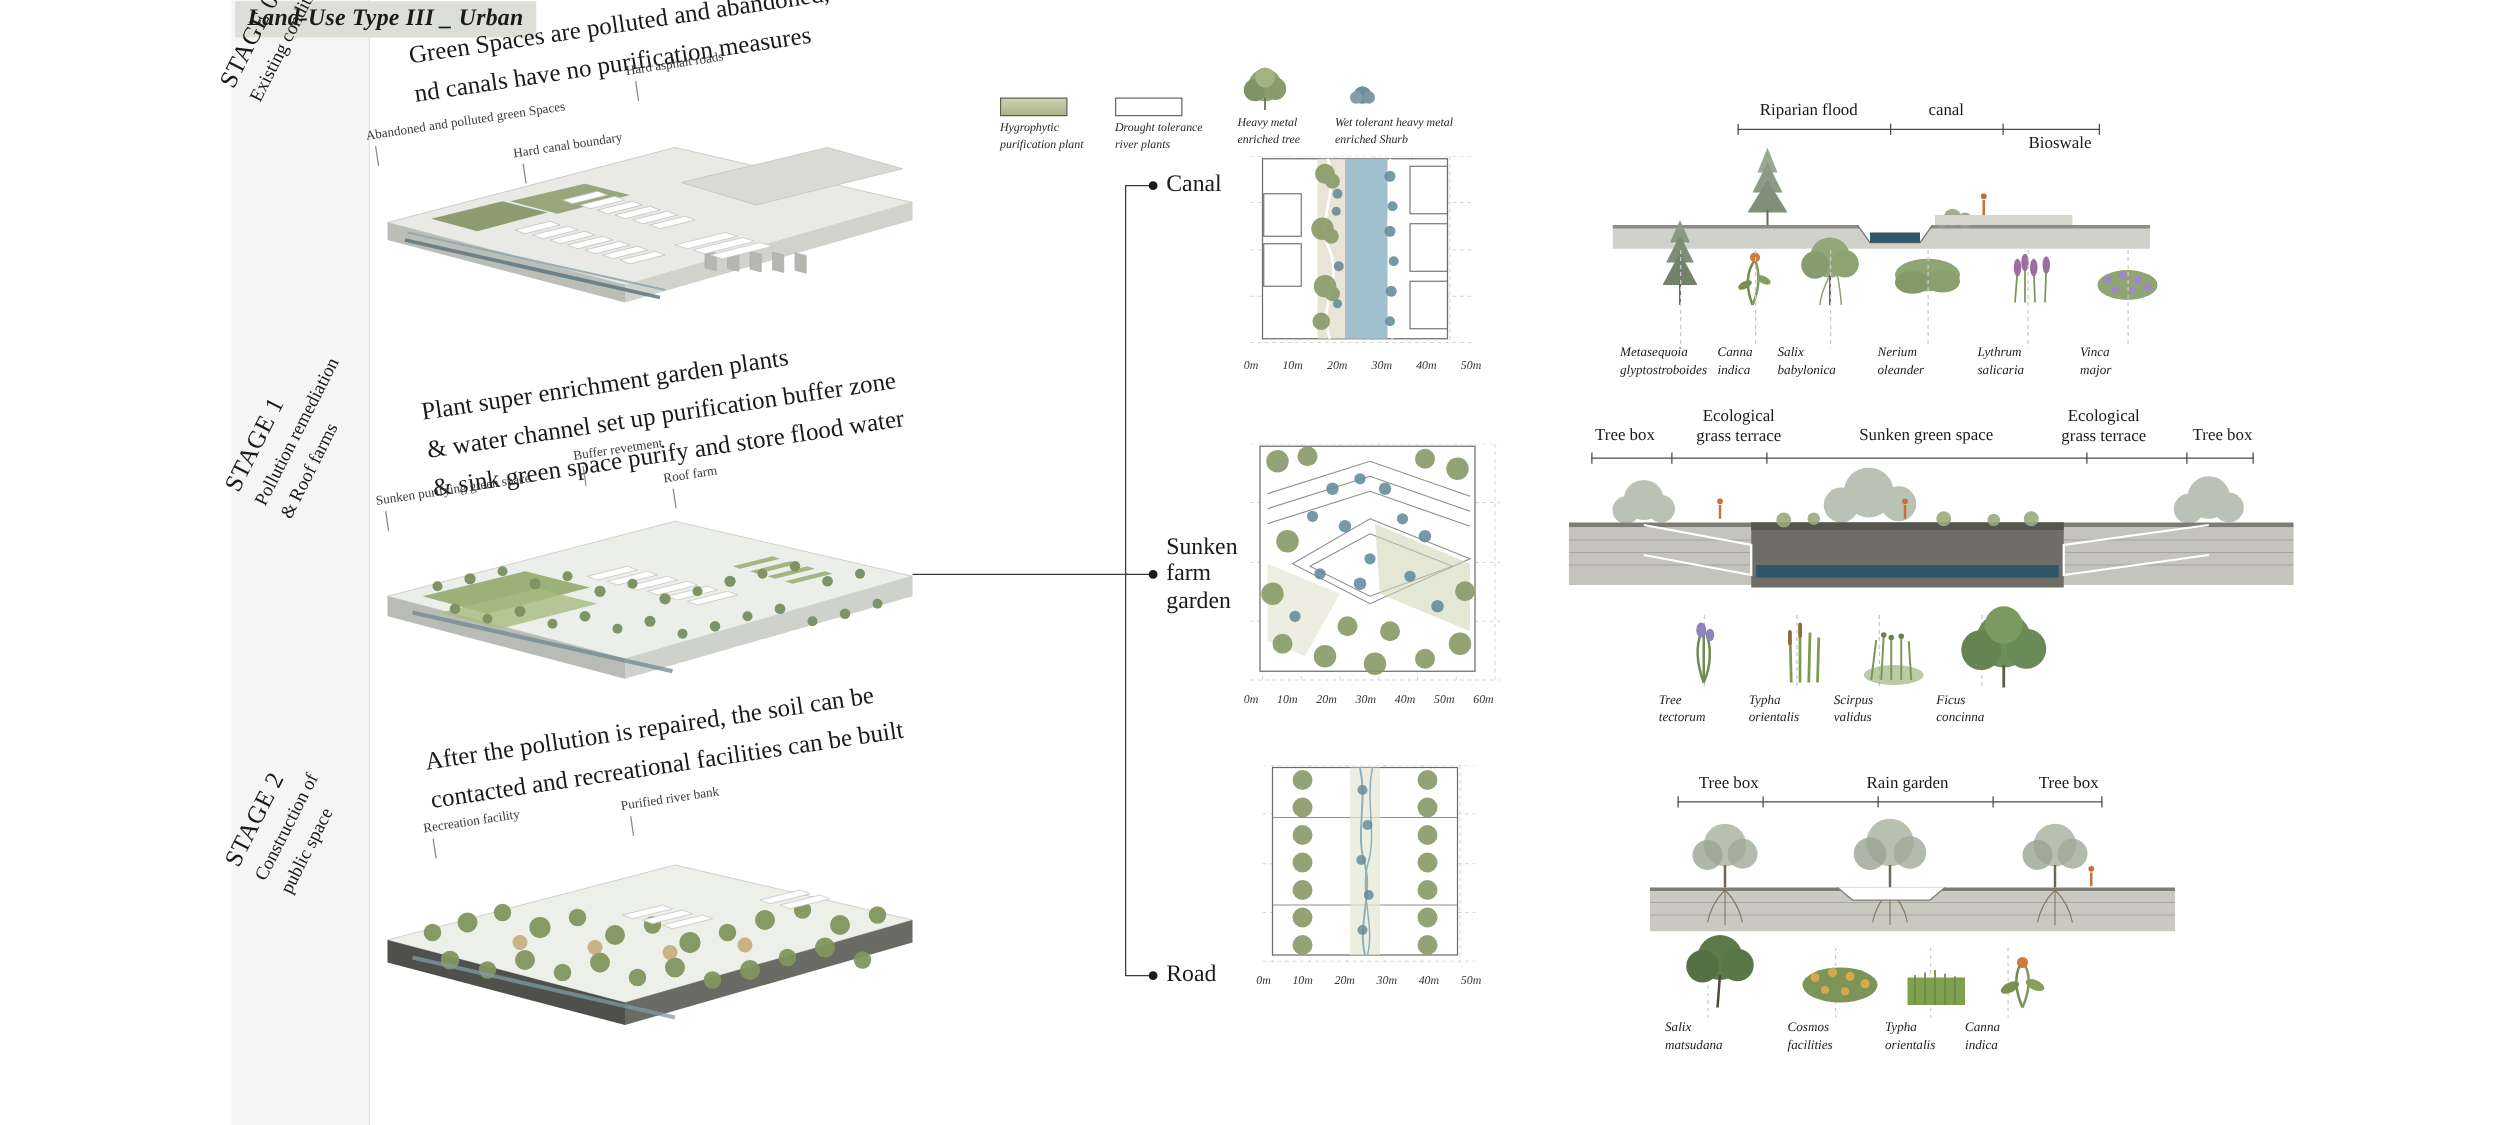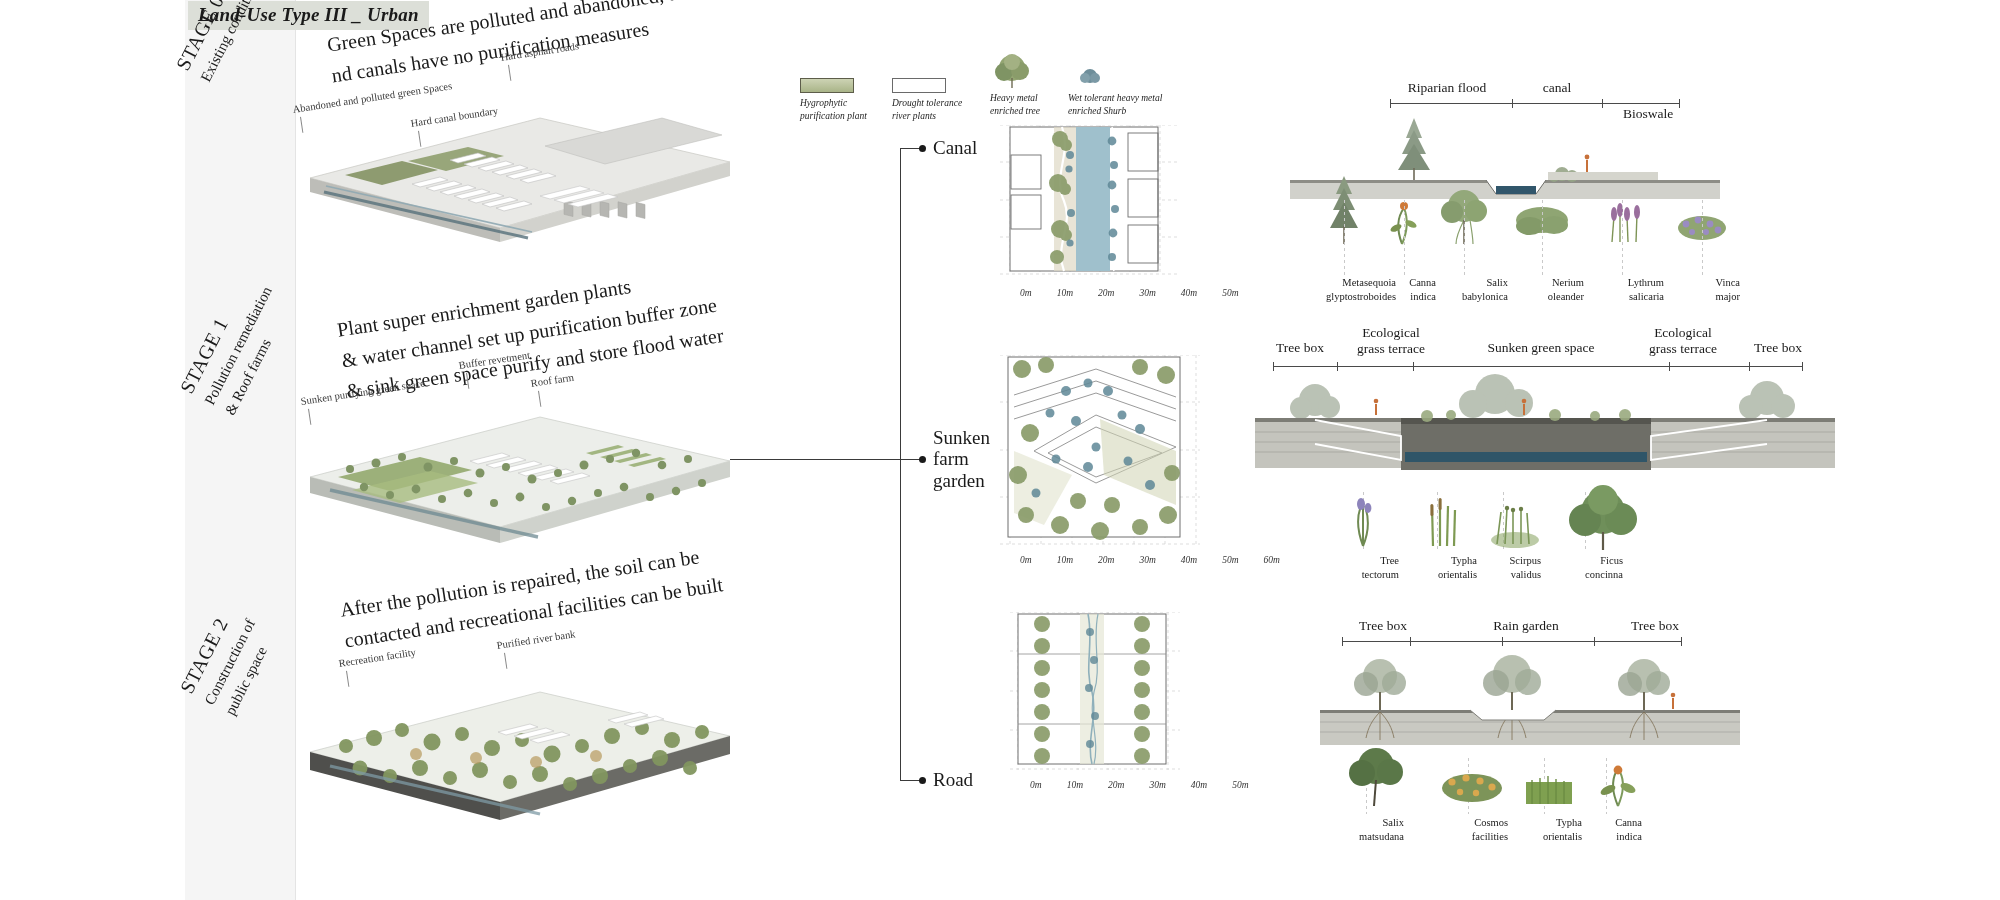--- a/index.html
+++ b/index.html
@@ -47,28 +47,28 @@
   .conn{position:absolute;left:900px;top:130px;width:60px;height:650px;}
   .conn .vert{position:absolute;left:0;top:18px;width:1px;height:632px;background:#3a3a3a;}
   .conn .arm{position:absolute;left:0;width:22px;height:1px;background:#3a3a3a;}
   .dot{position:absolute;width:7px;height:7px;border-radius:50%;background:#1a1a1a;}
   .conn-lbl{position:absolute;font-size:19px;line-height:1.12;white-space:nowrap;}
   .longline{position:absolute;left:730px;top:459px;width:172px;height:1px;background:#3a3a3a;}
 
   
   .plan{position:absolute;}
   .scale{position:absolute;display:flex;font-size:9.5px;font-style:italic;color:#333;}
-  .scale span{display:block;margin-left:25px;}
+  .scale span{display:block;}
 
   
   .sect{position:absolute;}
   .dimline{position:absolute;height:1px;background:#4a4a4a;}
   .tick{position:absolute;width:1px;height:9px;background:#4a4a4a;top:-4px;}
   .sect-lbl{position:absolute;font-size:13.5px;text-align:center;line-height:1.18;white-space:nowrap;}
-  .sp-name{position:absolute;font-size:10.5px;text-align:right;line-height:1.3;white-space:nowrap;}
+  .sp-name{position:absolute;font-size:10.5px;font-style:italic;text-align:left;line-height:1.3;white-space:nowrap;}
   .dash-v{position:absolute;width:1px;background:repeating-linear-gradient(to bottom,#c9c9c9 0 3px,transparent 3px 6px);}
 </style>
 </head>
 <body>
 
 <div class="board">
 
   <div class="stage-wedge"></div>
   <div class="stage-panel"></div>
 

